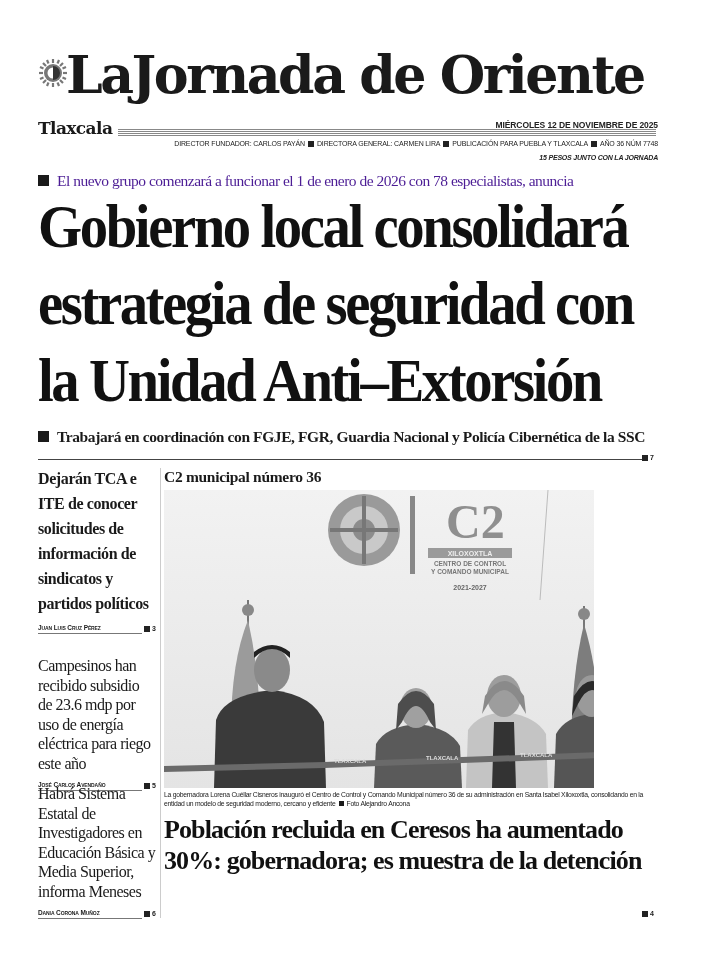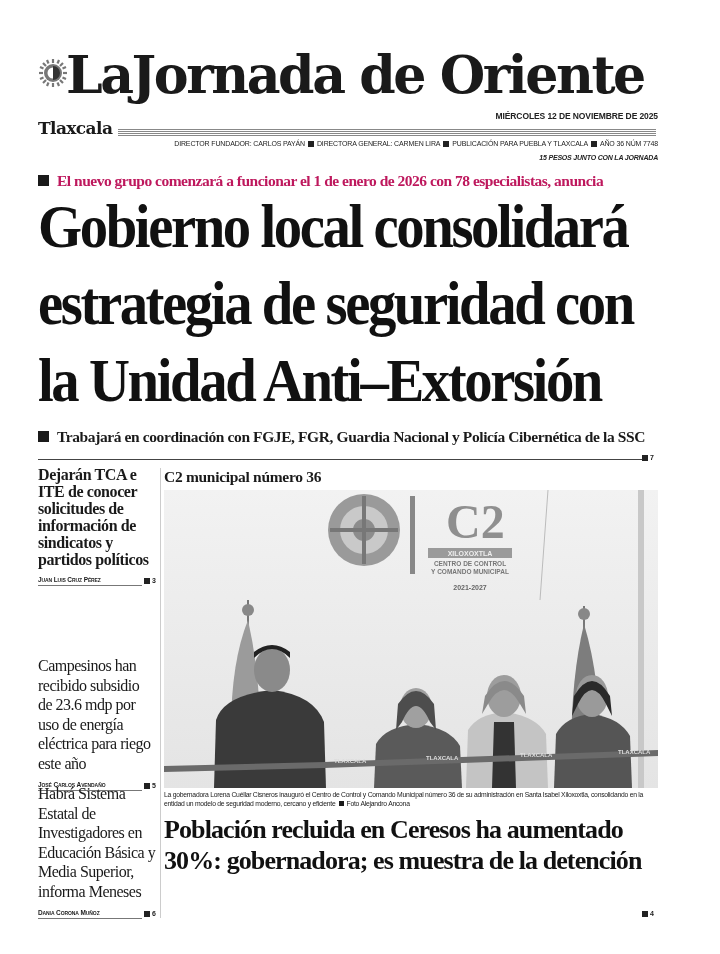--- a/index.html
+++ b/index.html
@@ -2,52 +2,52 @@
 <html><head>
 <meta charset="utf-8">
 <style>
   html, body { margin:0; padding:0; background:#ffffff; }
   body { width:720px; height:954px; position:relative; overflow:hidden; color:#111; font-family:"Liberation Serif", serif; }
   .abs { position:absolute; }
 
   
   .logo-sun { left:38px; top:58px; width:30px; height:30px; }
   .masthead-title { left:66px; top:38px; font-family:"DejaVu Serif", serif; font-weight:bold; font-size:53px; letter-spacing:-2.5px; line-height:72px; color:#1a1a1a; white-space:nowrap; transform:scaleX(0.985); transform-origin:left; }
-  .date { right:62px; top:111px; font-family:"Liberation Sans", sans-serif; font-weight:bold; font-size:8.5px; letter-spacing:-0.1px; color:#222; }
+  .date { right:62px; top:120px; font-family:"Liberation Sans", sans-serif; font-weight:bold; font-size:8.5px; letter-spacing:-0.1px; color:#222; }
   .edition { left:38px; top:118px; font-family:"DejaVu Serif", serif; font-weight:bold; font-size:17px; letter-spacing:-0.6px; color:#1a1a1a; }
   .rule-stack { left:118px; top:129px; width:538px; height:9px; }
   .rule-stack div { height:1px; background:#888; margin-bottom:1px; }
   .credits { right:62px; top:140px; font-family:"Liberation Sans", sans-serif; font-size:7px; letter-spacing:-0.15px; color:#222; white-space:nowrap; }
   .credits .sq { display:inline-block; width:6px; height:6px; background:#222; margin:0 3px; vertical-align:-0.5px; }
   .price { right:62px; top:154px; font-family:"Liberation Sans", sans-serif; font-weight:bold; font-style:italic; font-size:7px; letter-spacing:-0.2px; color:#222; }
 
   
-  .kicker { left:38px; top:172px; font-family:"Liberation Serif", serif; font-weight:bold; font-size:15.5px; letter-spacing:-0.5px; color:#be185d; white-space:nowrap; }
+  .kicker { left:38px; top:172px; font-family:"Liberation Serif", serif; font-weight:normal; font-size:15.5px; letter-spacing:-0.5px; color:#4c1d95; white-space:nowrap; }
   .sq-lg { display:inline-block; width:11px; height:11px; background:#1a1a1a; margin-right:8px; vertical-align:0px; }
   .headline { left:38px; top:188px; width:640px; font-family:"Liberation Serif", serif; font-weight:bold; font-size:61px; line-height:77px; letter-spacing:-2.6px; color:#111; transform:scaleX(0.93); transform-origin:left top; }
   .headline div { white-space:nowrap; }
   .dek { left:38px; top:428px; font-family:"Liberation Serif", serif; font-size:15.5px; letter-spacing:-0.4px; color:#1a1a1a; white-space:nowrap;font-weight:bold; }
   .lead-rule { left:38px; top:459px; width:604px; height:1px; background:#444; }
   .page-ref { font-family:"Liberation Sans", sans-serif; font-weight:bold; font-size:7px; color:#222; white-space:nowrap; }
   .page-ref .sq { display:inline-block; width:6px; height:6px; background:#222; margin-right:2px; vertical-align:-0.5px; }
   .lead-ref { left:642px; top:454px; }
 
   
   .side-story { left:38px; width:118px; }
-  .side-head-bold { font-family:"Liberation Serif", serif; font-weight:bold; font-size:16px; line-height:17px; letter-spacing:-0.4px; color:#1a1a1a; }
+  .side-head-bold { font-family:"Liberation Serif", serif; font-weight:bold; font-size:16px; line-height:25px; letter-spacing:-0.4px; color:#1a1a1a; }
   .side-head { font-family:"Liberation Serif", serif; font-size:16px; line-height:19.5px; letter-spacing:-0.5px; color:#1a1a1a; }
   .byline-row { position:relative; margin-top:8px; height:10px; width:118px; }
   .byline { position:absolute; left:0; top:0; font-family:"Liberation Sans", sans-serif; font-weight:bold; font-size:6.5px; font-variant:small-caps; letter-spacing:-0.1px; color:#1a1a1a; white-space:nowrap; }
   .byline-rule { position:absolute; left:0; right:14px; top:9px; height:1px; background:#777; }
   .byline-ref { position:absolute; right:0; top:1px; }
   .col-divider { left:160px; top:468px; width:1px; height:450px; background:#ccc; }
 
   
   .photo-kicker { left:164px; top:468px; width:494px; font-family:"Liberation Serif", serif; font-weight:bold; font-size:15.5px; letter-spacing:-0.3px; color:#1a1a1a; }
-  .photo { left:164px; top:490px; width:494px; height:298px; background:#737373; overflow:hidden; }
+  .photo { left:164px; top:490px; width:430px; height:298px; background:#737373; overflow:hidden; }
   .caption { left:164px; top:790px; width:500px; font-family:"Liberation Sans", sans-serif; font-size:6.8px; line-height:9px; letter-spacing:-0.25px; color:#1a1a1a; }
   .caption .sq { display:inline-block; width:5px; height:5px; background:#1a1a1a; margin:0 3px; }
   .photo-head { left:164px; top:815px; width:500px; font-family:"Liberation Serif", serif; font-weight:bold; font-size:26px; line-height:30.5px; letter-spacing:-0.9px; color:#111; }
   .photo-head div { white-space:nowrap; }
   .photo-ref { left:642px; top:910px; }
 </style>
 </head>
 <body>
 
 <svg class="abs logo-sun" viewBox="0 0 30 30">

